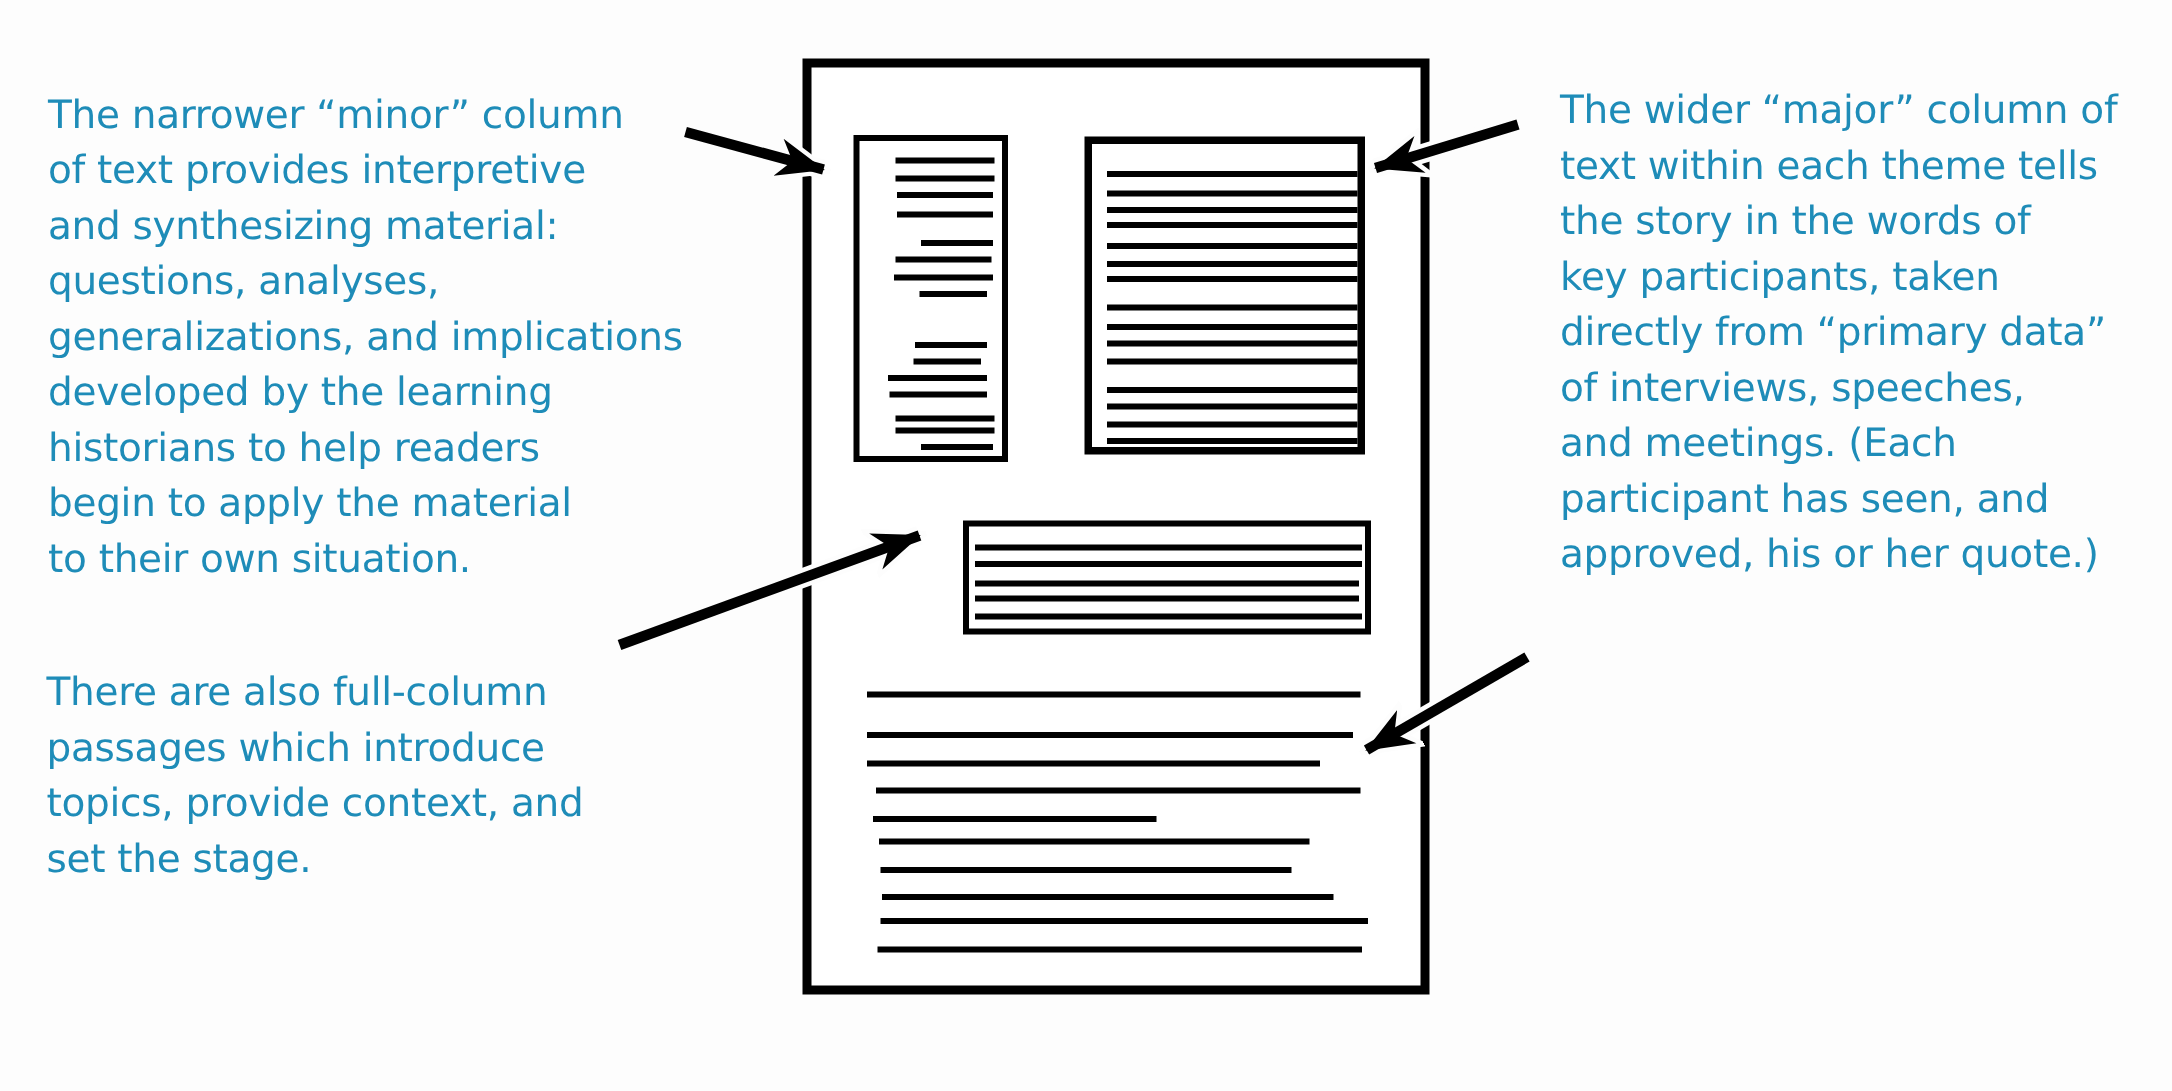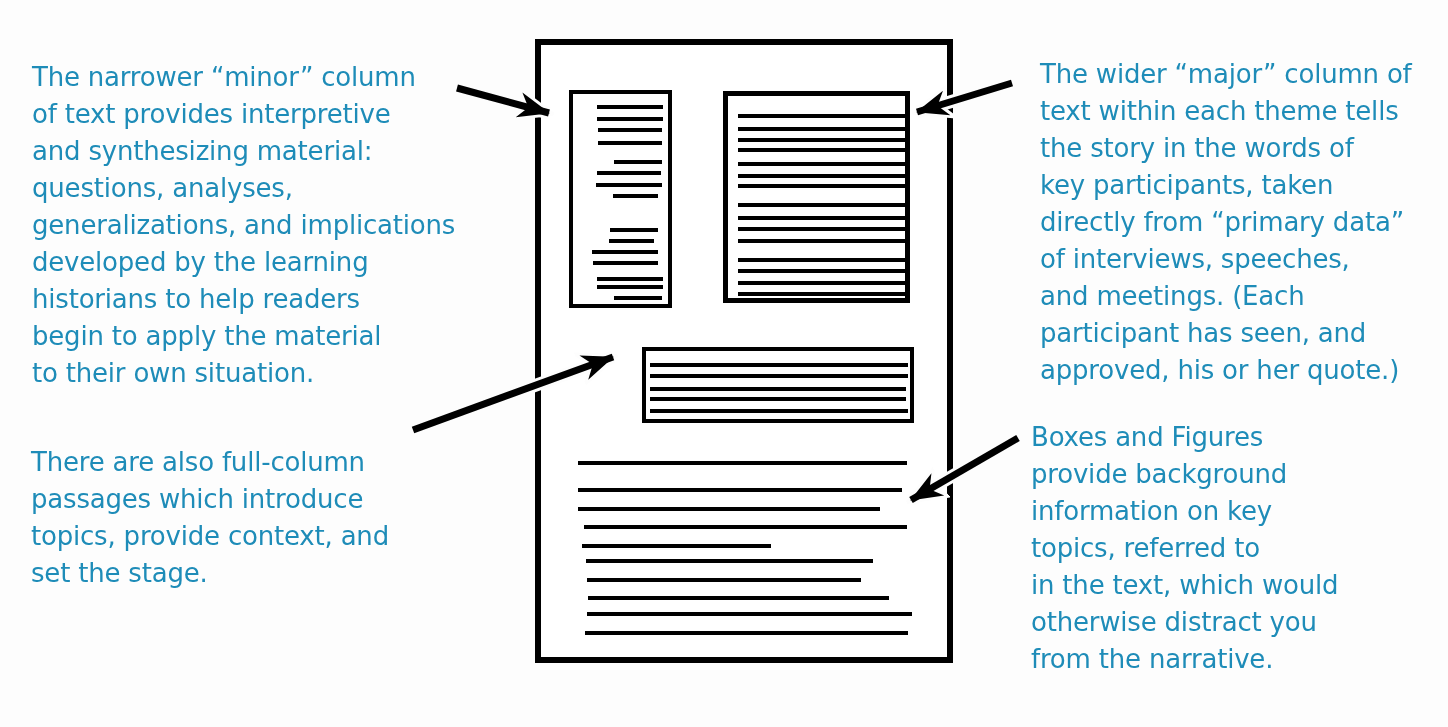--- a/index.html
+++ b/index.html
@@ -78,27 +78,20 @@
   <div class="annotation" style="left:1028px; top:56px; width:420px;margin-left:12px;">The wider “major” column of
 text within each theme tells
 the story in the words of
 key participants, taken
 directly from “primary data”
 of interviews, speeches,
 and meetings. (Each
 participant has seen, and
 approved, his or her quote.)</div>
 
-  <div class="annotation" style="left:1031px; top:419px; width:417px;">Boxes and Figures
-provide background
-information on key
-topics, referred to
-in the text, which would
-otherwise distract you
-from the narrative.</div>
 
   <svg id="arrows-layer" viewBox="0 0 1448 727" xmlns="http://www.w3.org/2000/svg">
     <defs>
       <marker id="ah-black" viewBox="0 0 10 9" refX="9.7" refY="4.5" markerUnits="userSpaceOnUse" markerWidth="32" markerHeight="29" orient="auto">
         <path d="M0,0.5 L10,4.5 L0,8.5 L3,4.5 Z" fill="#000000"></path>
       </marker>
       <marker id="ah-white" viewBox="0 0 10 9" refX="8.8" refY="4.5" markerUnits="userSpaceOnUse" markerWidth="40" markerHeight="37" orient="auto">
         <path d="M-1,-0.3 L11,4.5 L-1,9.3 L2.4,4.5 Z" fill="#fdfdfd"></path>
       </marker>
     </defs>

